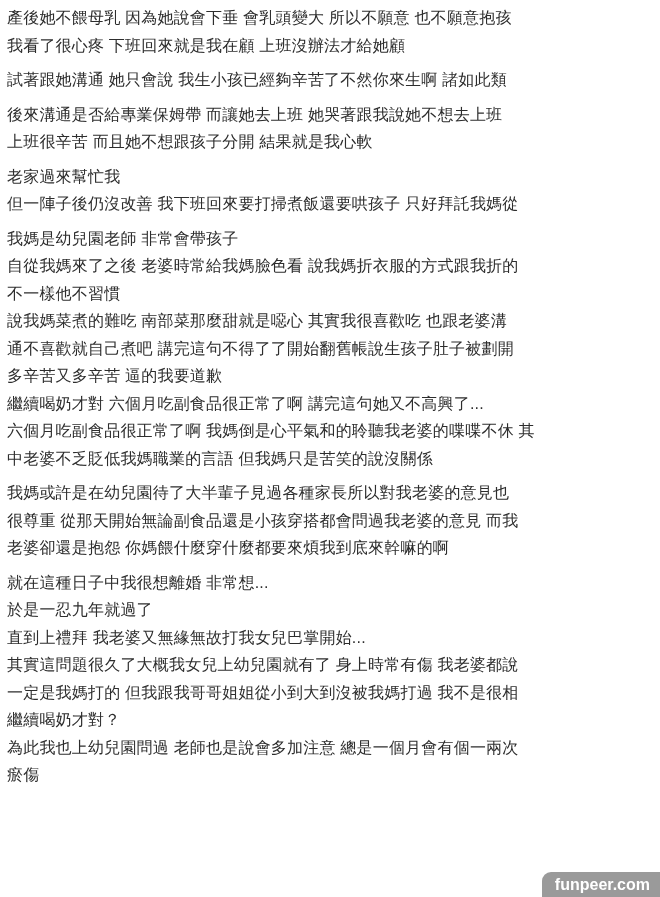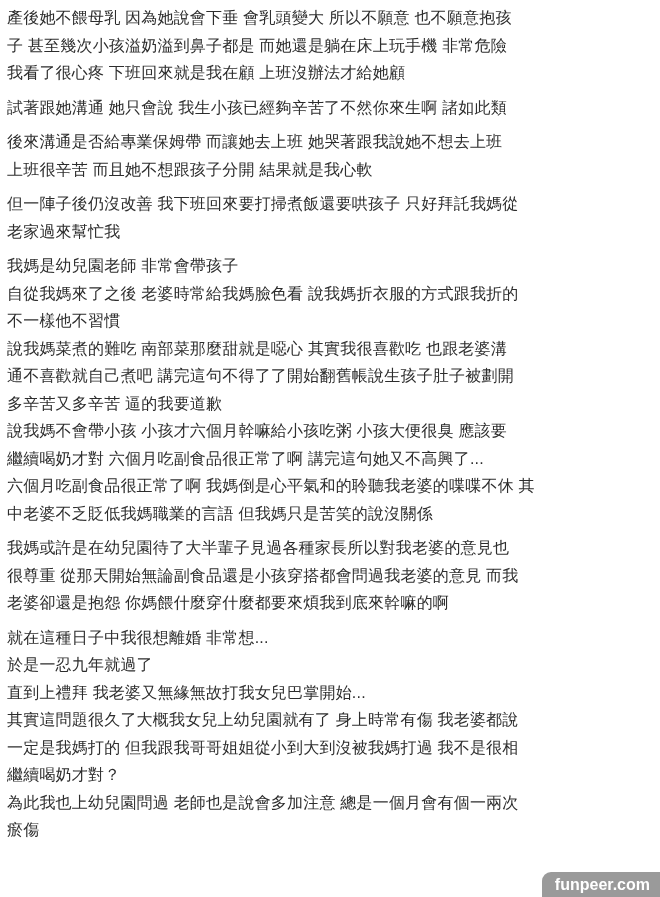--- a/index.html
+++ b/index.html
@@ -43,42 +43,40 @@
     border-radius: 9px 0 0 0;
     box-sizing: border-box;
   }
 </style>
 </head>
 <body>
 
 <div class="post-body" style="color: rgb(45, 45, 45);">
     <div class="para">
       <div class="line">產後她不餵母乳 因為她說會下垂 會乳頭變大 所以不願意 也不願意抱孩</div>
-      <div class="line">子 甚至幾次小孩溢奶溢到鼻子都是 而她還是躺在床上玩手機 非常危險</div>
       <div class="line">我看了很心疼 下班回來就是我在顧 上班沒辦法才給她顧</div>
     </div>
     <div class="para">
       <div class="line">試著跟她溝通 她只會說 我生小孩已經夠辛苦了不然你來生啊 諸如此類</div>
     </div>
     <div class="para">
       <div class="line">後來溝通是否給專業保姆帶 而讓她去上班 她哭著跟我說她不想去上班</div>
       <div class="line">上班很辛苦 而且她不想跟孩子分開 結果就是我心軟</div>
     </div>
     <div class="para">
+      <div class="line">老家過來幫忙我</div>
       <div class="line">但一陣子後仍沒改善 我下班回來要打掃煮飯還要哄孩子 只好拜託我媽從</div>
-      <div class="line">老家過來幫忙我</div>
     </div>
     <div class="para">
       <div class="line">我媽是幼兒園老師 非常會帶孩子</div>
       <div class="line">自從我媽來了之後 老婆時常給我媽臉色看 說我媽折衣服的方式跟我折的</div>
       <div class="line">不一樣他不習慣</div>
       <div class="line">說我媽菜煮的難吃 南部菜那麼甜就是噁心 其實我很喜歡吃 也跟老婆溝</div>
       <div class="line">通不喜歡就自己煮吧 講完這句不得了了開始翻舊帳說生孩子肚子被劃開</div>
       <div class="line">多辛苦又多辛苦 逼的我要道歉</div>
-      <div class="line">說我媽不會帶小孩 小孩才六個月幹嘛給小孩吃粥 小孩大便很臭 應該要</div>
       <div class="line">繼續喝奶才對 六個月吃副食品很正常了啊 講完這句她又不高興了...</div>
       <div class="line">六個月吃副食品很正常了啊 我媽倒是心平氣和的聆聽我老婆的喋喋不休 其</div>
       <div class="line">中老婆不乏貶低我媽職業的言語 但我媽只是苦笑的說沒關係</div>
     </div>
     <div class="para">
       <div class="line">我媽或許是在幼兒園待了大半輩子見過各種家長所以對我老婆的意見也</div>
       <div class="line">很尊重 從那天開始無論副食品還是小孩穿搭都會問過我老婆的意見 而我</div>
       <div class="line">老婆卻還是抱怨 你媽餵什麼穿什麼都要來煩我到底來幹嘛的啊</div>
     </div>
     <div class="para">

